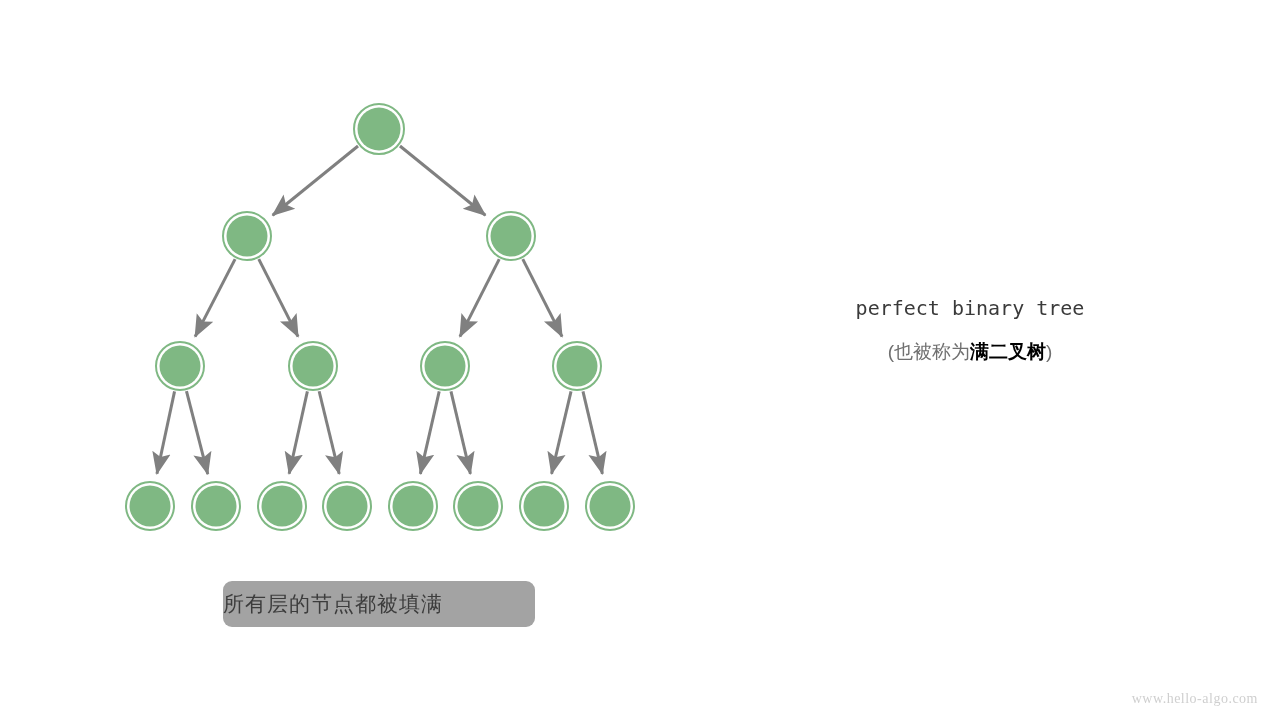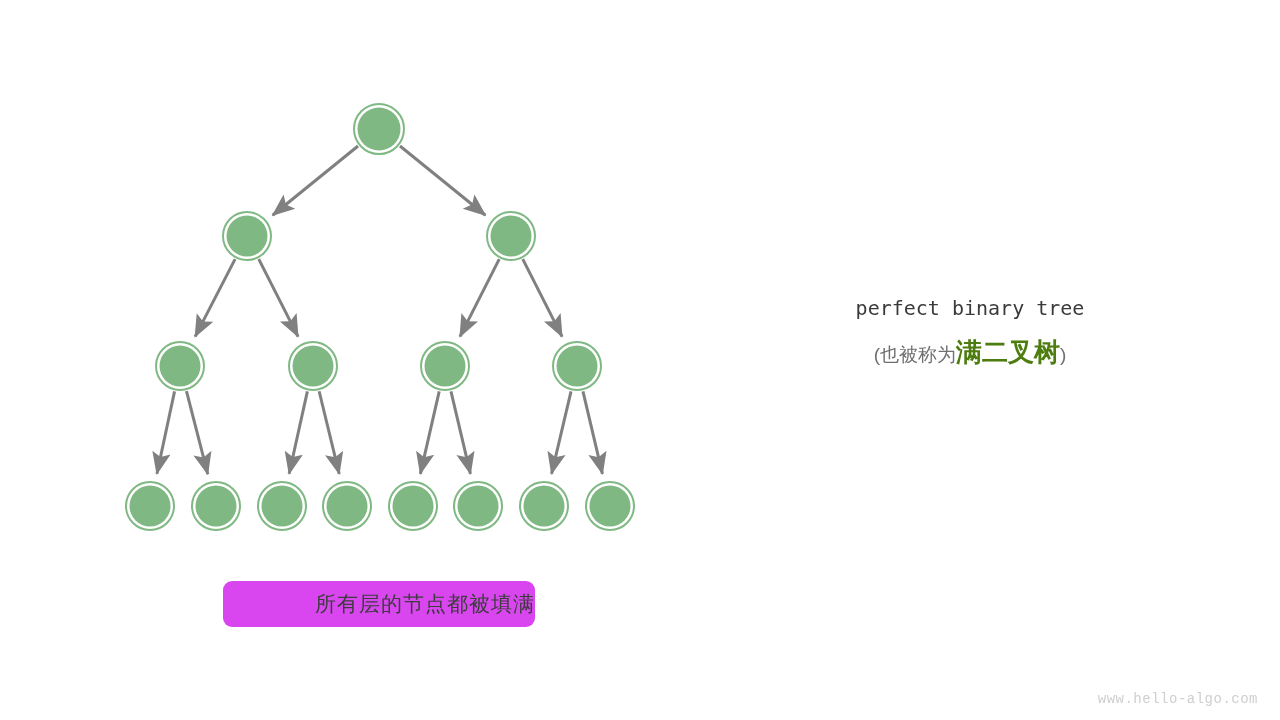--- a/index.html
+++ b/index.html
@@ -25,25 +25,25 @@
     left: 0; top: 0;
     width: 1280px;
     height: 720px;
   }
   .caption-pill {
     position: absolute;
     left: 223px;
     top: 581px;
     width: 312px;
     height: 46px;
-    background: #d946ef;
+    background: #a3a3a3;
     border-radius: 9px;
     display: flex;
     align-items: center;
-    justify-content: flex-end;
+    justify-content: flex-start;
     box-sizing: border-box;
   }
   .caption-pill-text {
     font-family: "Liberation Sans", sans-serif;
     font-size: 21px;
     color: #3c3c3c;
     letter-spacing: 1px;
     white-space: nowrap;
   }
   .legend {
@@ -70,29 +70,29 @@
   }
   .legend-alt {
     font-family: "Liberation Sans", sans-serif;
     font-size: 19px;
     color: #707070;
     line-height: 30px;
     margin-top: 14px;
     white-space: nowrap;
   }
   .legend-alt .hl {
-    color: #4d7c0f;
+    color: #000000;
     font-weight: bold;
-    font-size: 26px;
+    font-size: 19px;
   }
   .watermark {
     position: absolute;
     right: 22px;
     bottom: 13px;
-    font-family: Liberation Mono, monospace;
+    font-family: Liberation Serif, serif;
     font-size: 14px;
     color: #cfcfcf;
     letter-spacing: 0.5px;
   }
 </style>
 </head>
 <body>
 
 <div id="stage">
 

